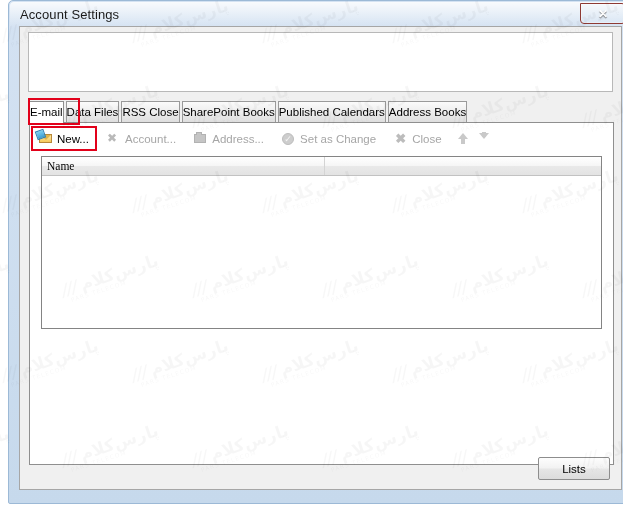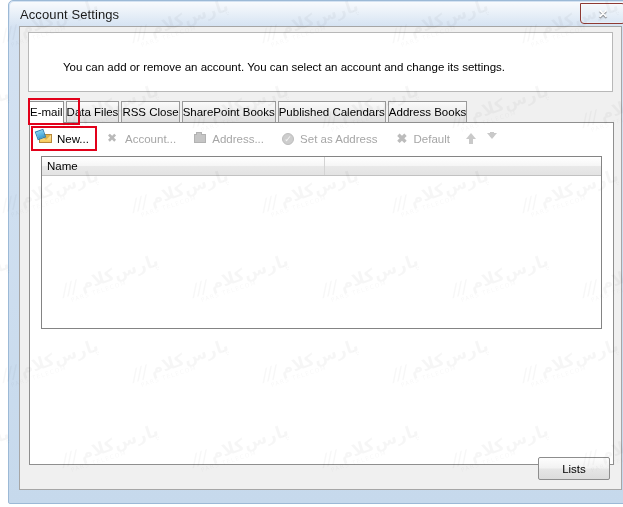--- a/index.html
+++ b/index.html
@@ -370,21 +370,21 @@
     line-height: 18px;
     padding-left: 5px;
     font-size: 11.5px;
     color: #000;
     border-right: 1px solid #d4d4d4;
     box-sizing: border-box;
     cursor: pointer;
     overflow: hidden;
     white-space: nowrap;
   }
-  .lv-col.c1 { left: 0px;   width: 283px; }
+  .lv-col.c1 { left: 0px;   width: 283px; font-family: Liberation Serif, serif; }
   .lv-col.c2 { left: 283px; width: 262px; }
   .lv-col.c3 { left: 545px; width: 16px; border-right: none; }
   .lv-body {
     position: absolute;
     left: 0; top: 19px;
     width: 100%;
     bottom: 0;
     background: #ffffff;
   }
 
@@ -452,21 +452,20 @@
   <div class="titlebar">
     <div class="title-text">Account Settings</div>
     <div class="close-btn">
       <div class="close-x">✕</div>
     </div>
   </div>
 
   <div class="client">
 
     <div class="header-band">
-      <div class="header-desc">You can add or remove an account. You can select an account and change its settings.</div>
     </div>
 
     <div class="tabstrip">
       <div class="tab active">
         <span>E-mail</span>
       </div>
       <div class="tab">
         <span>Data Files</span>
       </div>
       <div class="tab">
@@ -503,27 +502,27 @@
 
         <span class="tbtn disabled">
           <span class="glyph">
             <span class="ic-box"></span>
           </span><span>Address...</span>
         </span>
 
         <span class="tbtn disabled">
           <span class="glyph">
             <span class="ic-check">✓</span>
-          </span><span>Set as Address</span>
+          </span><span>Set as Change</span>
         </span>
 
         <span class="tbtn disabled">
           <span class="glyph">
             <span class="ic-x">✖</span>
-          </span><span>Default</span>
+          </span><span>Close</span>
         </span>
 
         <span class="tbtn-arrow up">
           <span class="ic-arrow-up"></span><span class="ic-arrow-stem"></span>
         </span>
         <span class="tbtn-arrow dn">
           <span class="ic-arrow-dn"></span><span class="ic-arrow-stem"></span>
         </span>
       </div>
       <div class="new-highlight"></div>

